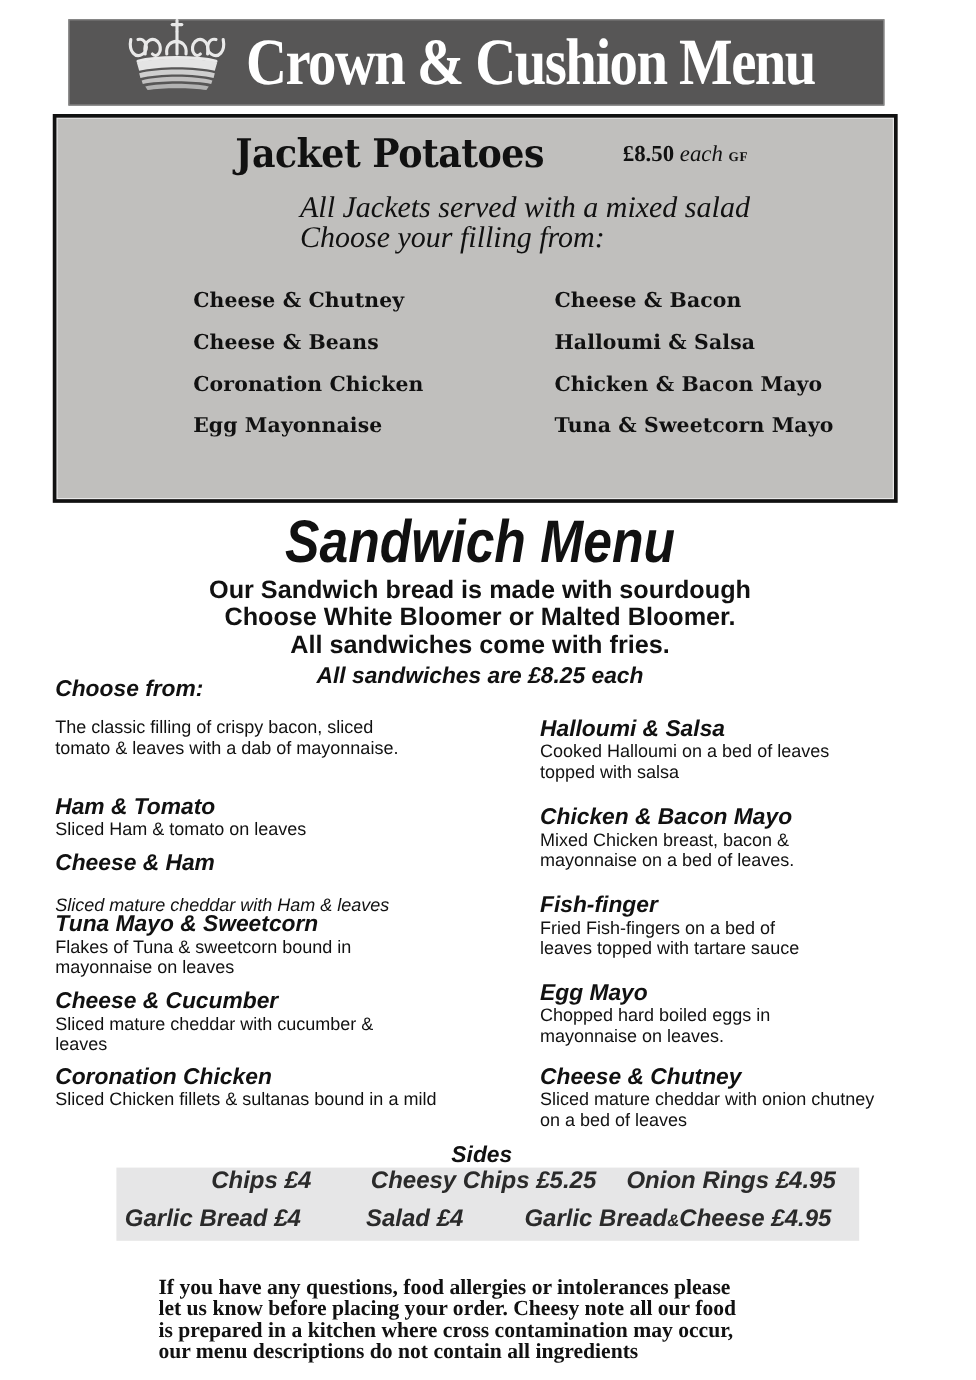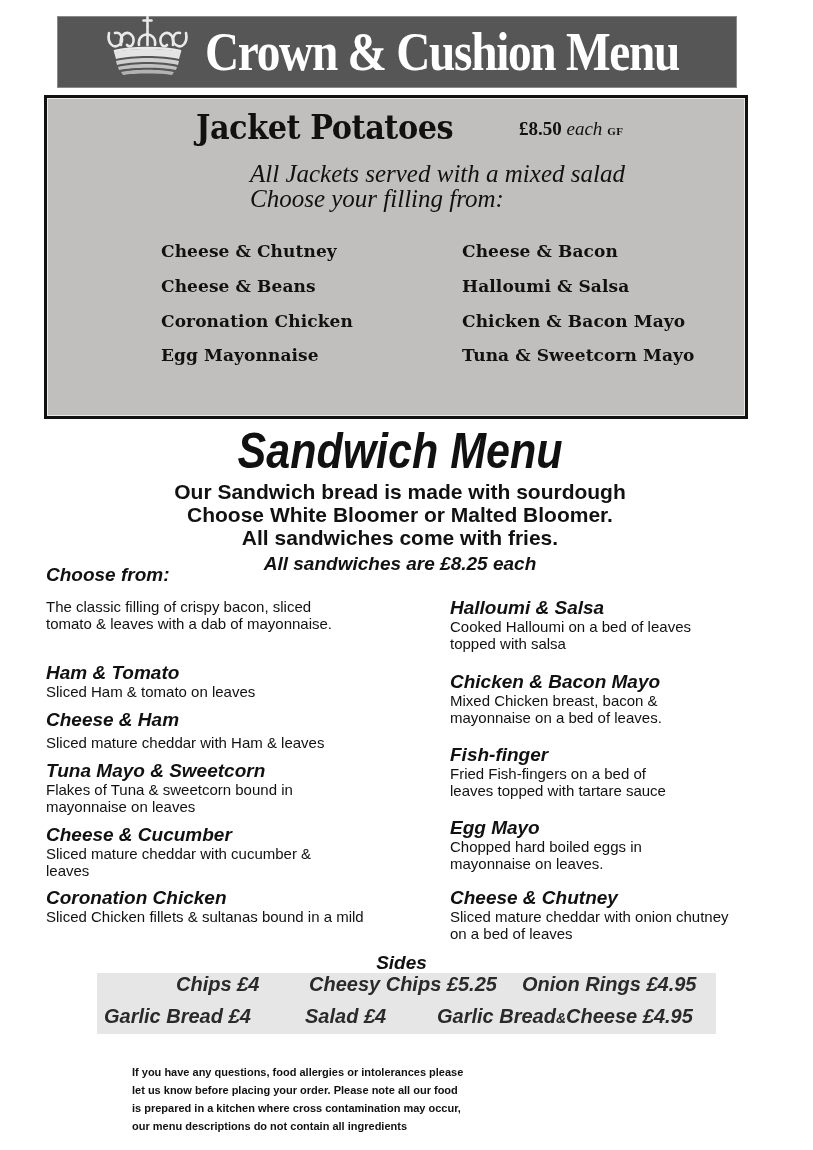--- a/index.html
+++ b/index.html
@@ -35,21 +35,21 @@
     .item-name { font-family: "Liberation Sans", sans-serif; font-weight: bold; font-style: italic; font-size: 19px; line-height: 20px; white-space: nowrap; }
     .item-desc { font-family: "Liberation Sans", sans-serif; font-size: 15px; line-height: 17px; white-space: nowrap; }
 
     
     #sides-title { left: 0; width: 803px; top: 951px; text-align: center; font-family: "Liberation Sans", sans-serif; font-weight: bold; font-style: italic; font-size: 19px; line-height: 24px; }
     #sides-box { left: 97px; top: 973px; width: 619px; height: 61px; background: #e6e6e7; }
     .side { font-family: "Liberation Sans", sans-serif; font-style: italic; font-size: 20px; line-height: 24px; color: #2a2a2a; white-space: nowrap; font-weight: bold; }
     .side .amp { font-size: 14px; }
 
     
-    .disc { left: 132px; font-family: Liberation Sans, sans-serif; font-weight: bold; font-size: 11px; line-height: 18px; white-space: nowrap; }
+    .disc { left: 132px; font-family: Liberation Serif, serif; font-weight: bold; font-size: 18px; line-height: 18px; white-space: nowrap; }
   </style>
 </head>
 <body>
 
 <div id="header" class="abs"></div>
 <svg id="crown" class="abs" viewBox="0 0 85 63">
   <g fill="none" stroke="#e9e9e9" stroke-width="2.6" stroke-linecap="round">
     <line x1="42.5" y1="2" x2="42.5" y2="11"></line>
     <line x1="38.5" y1="5.5" x2="46.5" y2="5.5"></line>
     <path d="M4 18 C 2 28, 8 34, 14 30 C 20 26, 16 16, 10 18"></path>
@@ -98,21 +98,21 @@
 <div class="abs" style="left:46px;top:598px;">
   <div class="item-desc">The classic filling of crispy bacon, sliced</div>
   <div class="item-desc">tomato &amp; leaves with a dab of mayonnaise.</div>
 </div>
 <div class="abs" style="left:46px;top:663px;">
   <div class="item-name">Ham &amp; Tomato</div>
   <div class="item-desc">Sliced Ham &amp; tomato on leaves</div>
 </div>
 <div class="abs" style="left:46px;top:710px;">
   <div class="item-name">Cheese &amp; Ham</div>
-  <div class="item-desc" style="margin-top:4px;">Sliced mature cheddar with Ham &amp; leaves</div>
+  <div class="item-desc" style="margin-top:16px;font-style:italic;">Sliced mature cheddar with Ham &amp; leaves</div>
 </div>
 <div class="abs" style="left:46px;top:761px;">
   <div class="item-name">Tuna Mayo &amp; Sweetcorn</div>
   <div class="item-desc">Flakes of Tuna &amp; sweetcorn bound in</div>
   <div class="item-desc">mayonnaise on leaves</div>
 </div>
 <div class="abs" style="left:46px;top:825px;">
   <div class="item-name">Cheese &amp; Cucumber</div>
   <div class="item-desc">Sliced mature cheddar with cucumber &amp;</div>
   <div class="item-desc">leaves</div>
@@ -153,15 +153,15 @@
 <div class="abs side" style="left:176px;top:972px;">Chips £4</div>
 <div class="abs side" style="left:309px;top:972px;">Cheesy Chips £5.25</div>
 <div class="abs side" style="left:522px;top:972px;">Onion Rings £4.95</div>
 <div class="abs side" style="left:104px;top:1004px;">Garlic Bread £4</div>
 <div class="abs side" style="left:305px;top:1004px;">Salad £4</div>
 <div class="abs side" style="left:437px;top:1004px;">
   <span>Garlic Bread</span><span class="amp">&amp;</span><span>Cheese £4.95</span>
 </div>
 
 <div class="abs disc" style="top:1063px;">If you have any questions, food allergies or intolerances please</div>
-<div class="abs disc" style="top:1081px;">let us know before placing your order. Please note all our food</div>
+<div class="abs disc" style="top:1081px;">let us know before placing your order. Cheesy note all our food</div>
 <div class="abs disc" style="top:1099px;">is prepared in a kitchen where cross contamination may occur,</div>
 <div class="abs disc" style="top:1117px;">our menu descriptions do not contain all ingredients</div>
 
 </body></html>

